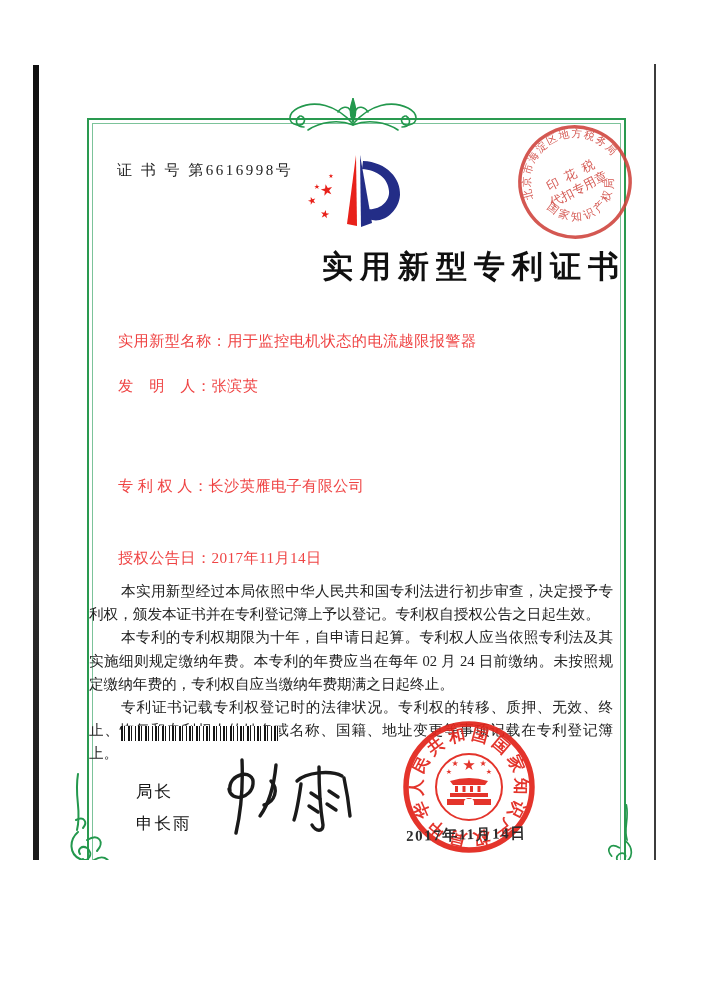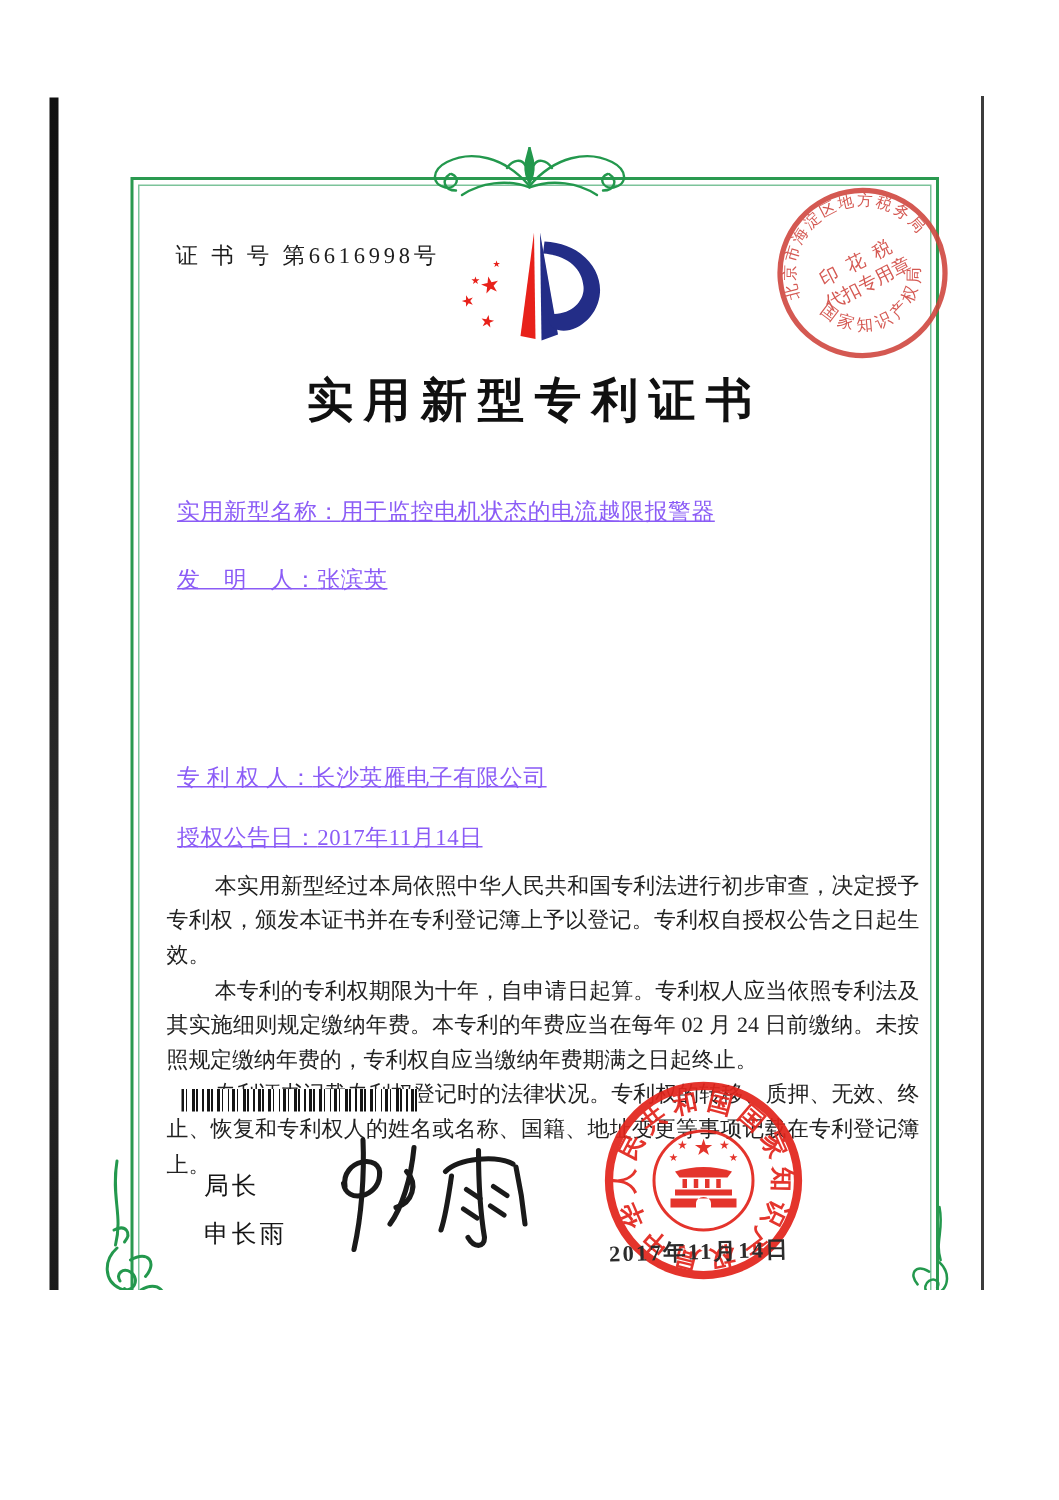--- a/index.html
+++ b/index.html
@@ -28,31 +28,31 @@
   .flourish-bl  { position:absolute; left:68px;  top:772px; width:112px; height:112px; }
   .flourish-br  { position:absolute; left:548px; top:792px; width:86px;  height:90px; transform:scaleX(-1); }
 
   .cert-no {
     position:absolute; left:117px; top:161px;
     font-size:15px; letter-spacing:2.5px; color:#1d1d1d;
   }
   .logo { position:absolute; left:293px; top:148px; width:112px; height:90px; }
 
   .title {
-    position:absolute; left:87px; top:246px; width:539px; text-align:center;
+    position:absolute; left:87px; top:246px; width:539px; text-align:right;
     font-size:31px; font-weight:bold; letter-spacing:7px; color:#101010;
   }
 
-  .field { position:absolute; left:118px; font-size:15.2px; color:#8b5cf6; letter-spacing:0.4px; white-space:nowrap;text-decoration:underline; }
+  .field { position:absolute; left:118px; font-size:15.2px; color:#ef4444; letter-spacing:0.4px; white-space:nowrap; }
   .f0 { top:331px; } .f1 { top:376px; } .f2 { top:417px; }
-  .f3 { top:461px; } .f4 { top:508px; } .f5 { top:548px; }
+  .f3 { top:461px; } .f4 { top:476px; } .f5 { top:548px; }
 
   .body-text {
     position:absolute; left:89px; top:580px; width:524px;
-    font-size:14.6px; line-height:23.2px; text-align:justify; color:#222;padding-left:22px;
+    font-size:14.6px; line-height:23.2px; text-align:justify; color:#222;
   }
   .body-text p { text-indent:2.2em; }
 
   .barcode {
     position:absolute; left:121px; top:726px; width:158px; height:15px;
     background:repeating-linear-gradient(90deg,
       #141414 0 2px, #fff 2px 3px, #141414 3px 4px, #fff 4px 7px,
       #141414 7px 9px, #fff 9px 10px, #141414 10px 11px, #fff 11px 14px,
       #141414 14px 15px, #fff 15px 17px);
   }

